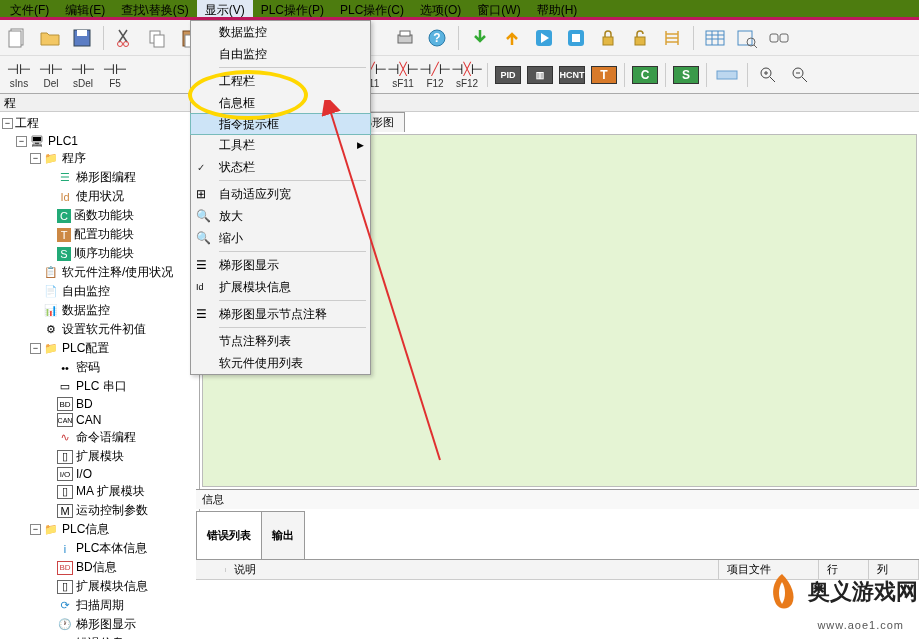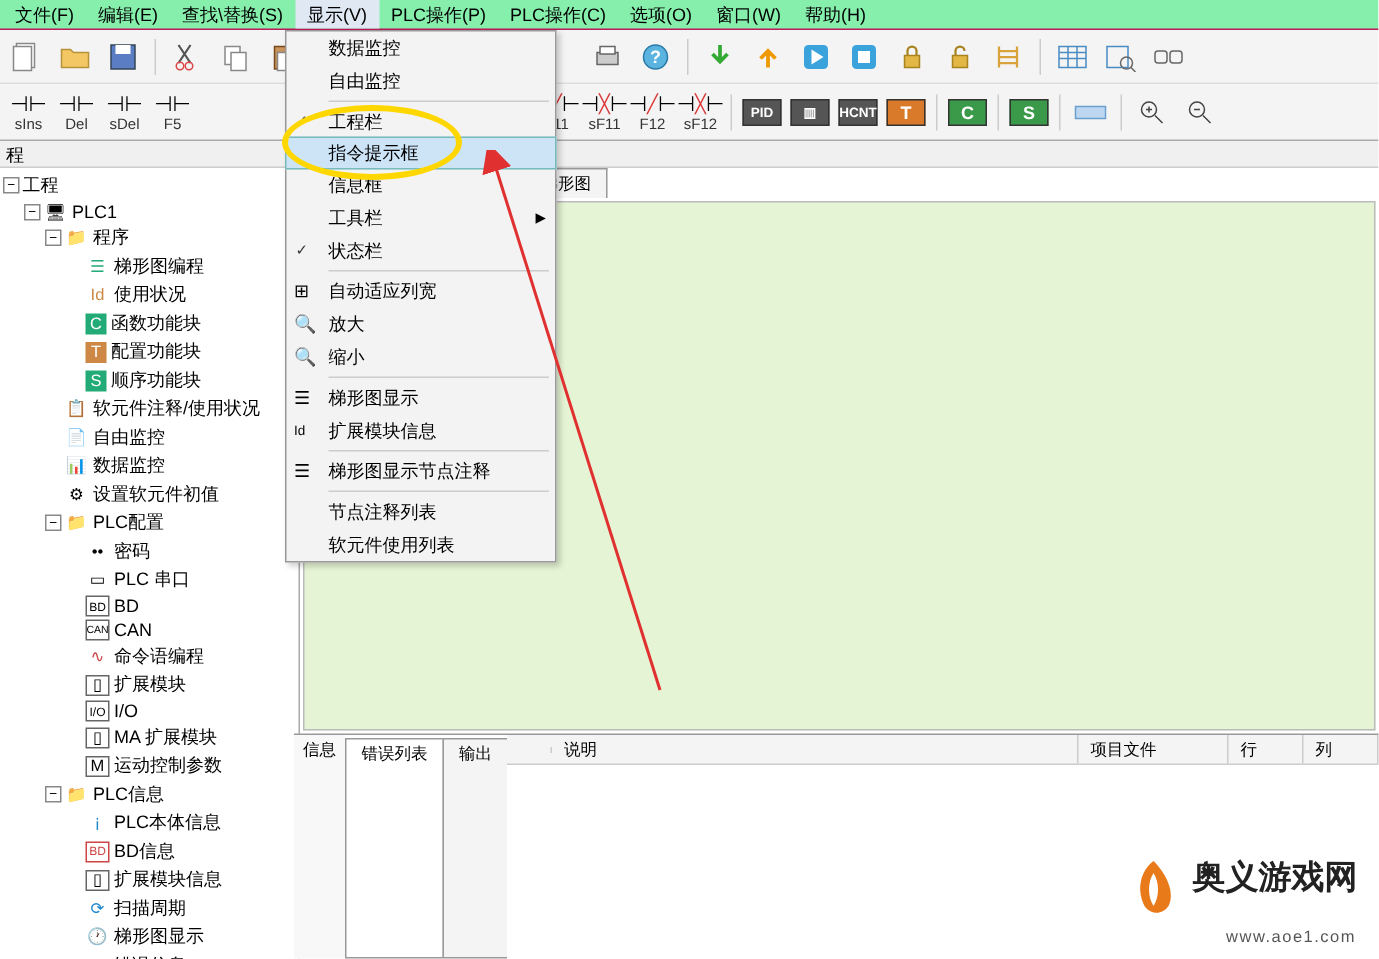--- a/index.html
+++ b/index.html
@@ -1,17 +1,17 @@
 <!DOCTYPE html>
 <html><head>
 <meta charset="utf-8">
 <style>
 * { box-sizing: border-box; margin: 0; padding: 0; font-family: "Microsoft YaHei", SimSun, sans-serif; font-size: 12px; }
 body { background: #fff; width: 919px; height: 639px; overflow: hidden; position: relative; }
-.menubar { display: flex; height: 20px; background: #86efac; border-bottom: 1px solid #be185d; padding-left: 2px; }
+.menubar { display: flex; height: 20px; background: #4d7c0f; border-bottom: 3px solid #be185d; padding-left: 2px; }
 .menubar-item { padding: 2px 8px; cursor: default; }
 .menubar-item.active { background: #e0e8f4; }
 .toolbar1 { display: flex; align-items: center; height: 36px; background: #f4f4f4; border-bottom: 1px solid #ddd; padding: 2px 4px; gap: 4px; }
 .toolbar2 { display: flex; align-items: center; height: 38px; background: #f4f4f4; border-bottom: 1px solid #aaa; padding: 2px 4px; gap: 2px; }
 .tb-btn { width: 28px; height: 28px; display: flex; align-items: center; justify-content: center; border: 1px solid transparent; cursor: pointer; }
 .tb-sep { width: 1px; height: 24px; background: #ccc; margin: 0 3px; }
 .tb2-btn { width: 30px; height: 34px; display: flex; flex-direction: column; align-items: center; justify-content: center; cursor: pointer; }
 .tb2-icon { height: 18px; display: flex; align-items: center; justify-content: center; font-size: 14px; }
 .tb2-label { font-size: 10px; color: #333; }
 .tb2-box { width: 26px; height: 18px; display: flex; align-items: center; justify-content: center; border: 1px solid #333; font-size: 9px; font-weight: bold; }
@@ -30,29 +30,29 @@
 .dropdown-item.highlighted { background: #cde4f7; border: 1px solid #7bb; margin: -1px; }
 .dropdown-item .check { position: absolute; left: 6px; font-size: 10px; color: #333; }
 .dropdown-item .arrow { position: absolute; right: 6px; font-size: 9px; }
 .dropdown-item .dicon { position: absolute; left: 5px; font-size: 12px; }
 .dropdown-sep { height: 1px; background: #ccc; margin: 2px 4px 2px 28px; }
 .content-right { flex: 1; display: flex; flex-direction: column; position: relative; }
 .tab-strip { height: 20px; display: flex; align-items: flex-end; padding-left: 150px; }
 .tab { padding: 2px 10px; border: 1px solid #999; border-bottom: none; background: #f4f4f4; font-size: 11px; }
 .canvas { flex: 1; background: #e5f4d4; margin: 2px; border: 1px solid #bbb; position: relative; }
 .dashed-box { position: absolute; top: 0; left: 0; width: 60px; height: 96px; border: 1px dashed #000; }
-.info-panel { height: 150px; border-top: 1px solid #999; display: flex; margin-left: -4px; }
+.info-panel { height: 150px; border-top: 1px solid #999; display: flex; flex-direction: column; margin-left: -4px; }
 .info-title { font-size: 11px; padding: 2px 6px; background: #f8f8f8; }
 .info-tabs { display: flex; border-bottom: 1px solid #999; }
-.info-tab { padding: 2px 10px; border: 1px solid #999; border-bottom: none; background: #f4f4f4; margin-right: -1px; margin-top: 2px; font-size: 11px; }
+.info-tab { padding: 16px 10px; border: 1px solid #999; border-bottom: none; background: #f4f4f4; margin-right: -1px; margin-top: 2px; font-size: 11px; font-weight: bold; }
 .info-tab.active { background: #fff; }
 .info-grid { flex: 1; background: #fff; position: relative; }
 .grid-hdr { display: flex; border-bottom: 1px solid #ccc; background: #f4f4f4; height: 20px; align-items: center; }
 .gh { border-right: 1px solid #ccc; padding: 2px 8px; font-size: 11px; font-family: Liberation Serif, serif; }
-.watermark { position: absolute; right: 14px; bottom: 25px; display: flex; gap: 6px; z-index: 200; }
+.watermark { position: absolute; right: 1px; bottom: 25px; display: flex; align-items: center; gap: 6px; z-index: 200; }
 .wm-text { font-size: 22px; font-weight: bold; color: #222; }
 .wm-sub { position: absolute; right: 15px; bottom: 8px; font-size: 11px; color: #555; letter-spacing: 1px; }
 .highlight-ellipse { position: absolute; top: 70px; left: 188px; width: 120px; height: 50px; border: 4px solid #ffd700; border-radius: 50%; z-index: 150; pointer-events: none; }
 .arrow-svg { position: absolute; top: 100px; left: 280px; z-index: 140; pointer-events: none; }
 .folder-icon { color: #d9a741; }
 </style>
 </head>
 <body>
 
 <div class="menubar">
@@ -442,25 +442,25 @@
       <span>数据监控</span>
     </div>
   <div class="dropdown-item">
       <span>自由监控</span>
     </div>
   <div class="dropdown-sep"></div>
   <div class="dropdown-item">
       <span class="check">✓</span>
       <span>工程栏</span>
     </div>
+  <div class="dropdown-item">
+      <span>信息框</span>
+    </div>
   <div class="dropdown-item highlighted">
       <span>指令提示框</span>
-    </div>
-  <div class="dropdown-item">
-      <span>信息框</span>
     </div>
   <div class="dropdown-item">
       <span>工具栏</span>
       <span class="arrow">▶</span>
     </div>
   <div class="dropdown-item">
       <span class="check">✓</span>
       <span>状态栏</span>
     </div>
   <div class="dropdown-sep"></div>

